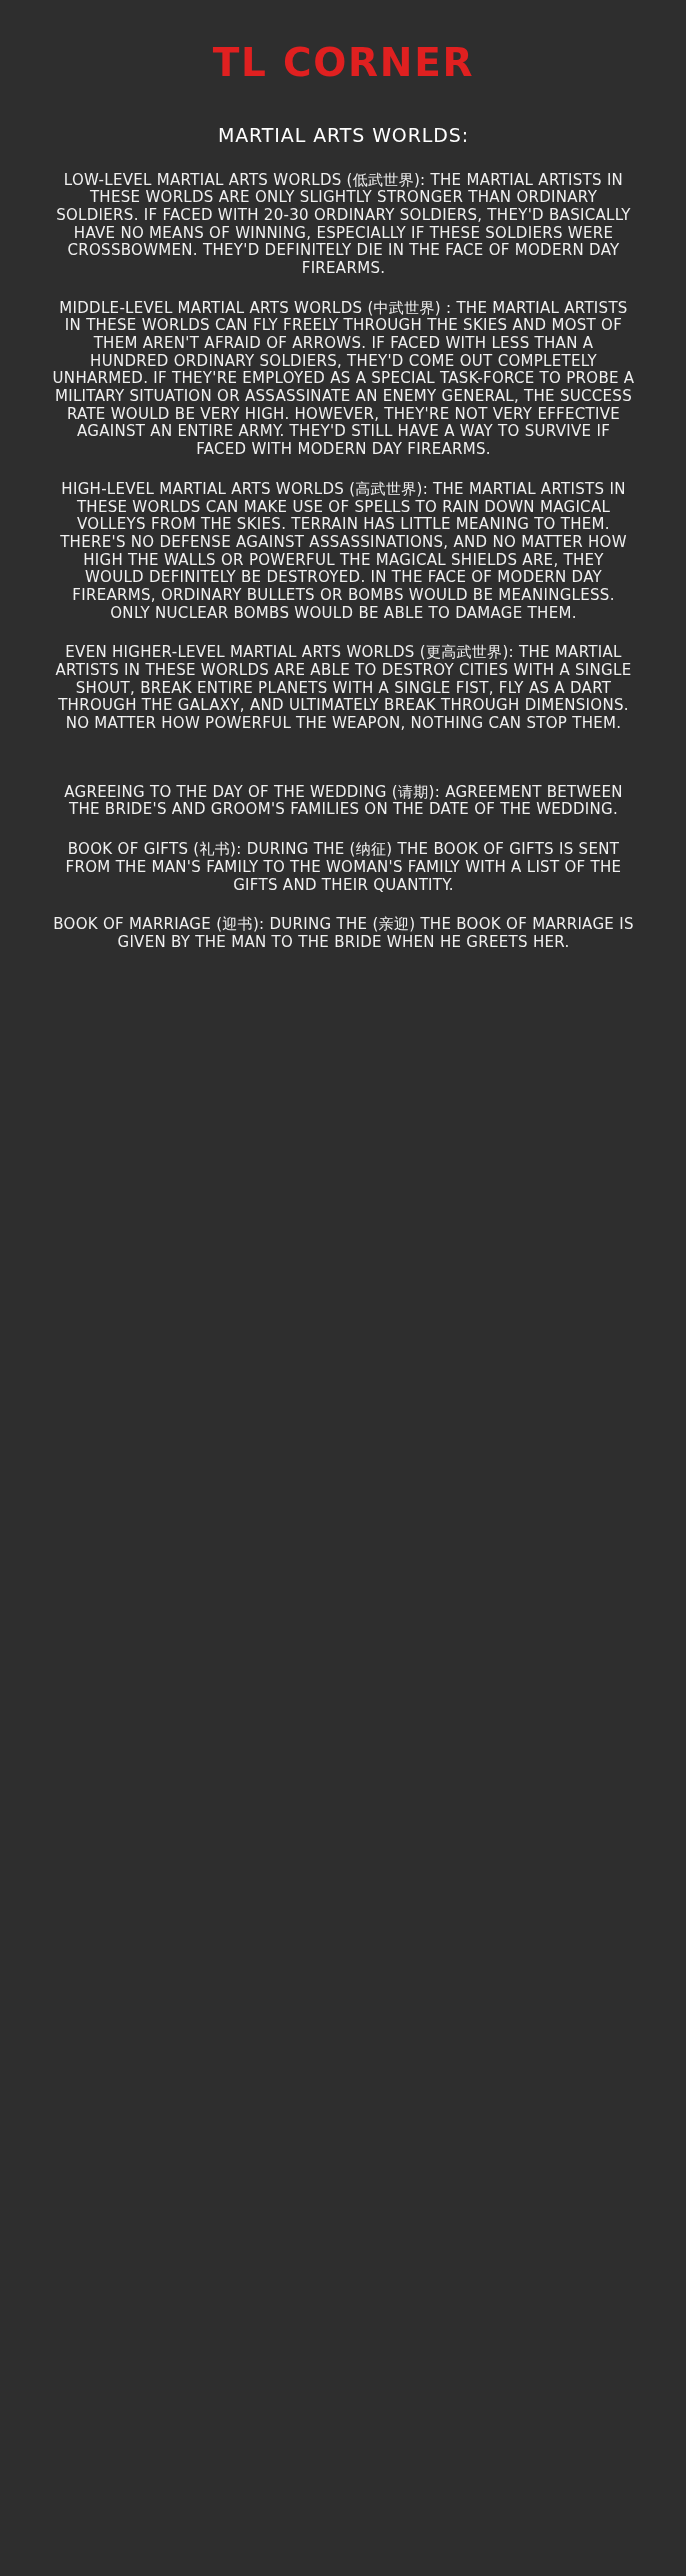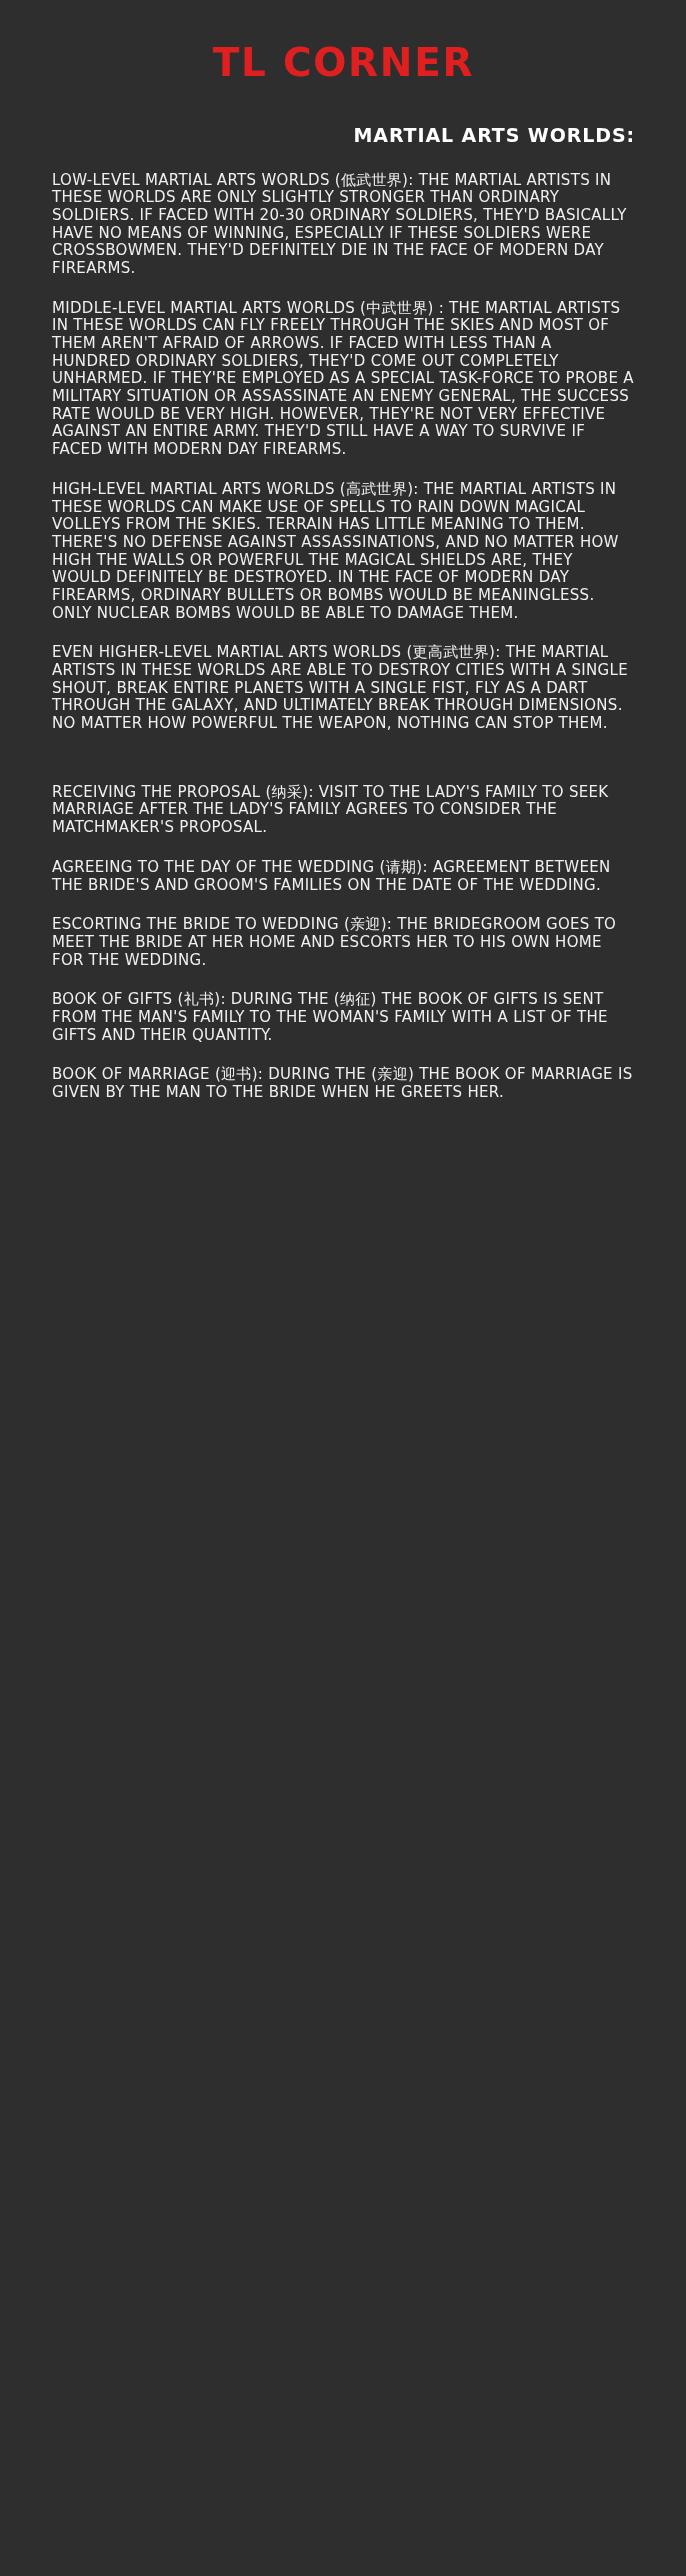--- a/index.html
+++ b/index.html
@@ -25,33 +25,34 @@
     text-align: center;
     color: #e02020;
     font-size: 39px;
     font-weight: bold;
     letter-spacing: 1.7px;
     font-family: "DejaVu Sans", sans-serif;
     margin: 15.5px 0 39px 0;
     text-transform: uppercase;
   }
   .section-heading {
-    text-align: right;
+    text-align: center;
     font-size: 19px;
-    font-weight: bold;
+    font-weight: normal;
     letter-spacing: 0.9px;
     margin: 20.6px 0 26px 0;
     text-transform: uppercase;
     color: #ffffff;
   }
   .entry {
     margin: 0 0 22px 0;
   }
   .entry p {
     margin: 0;
+    text-align: center;
     font-size: 15px;
     line-height: 1.18;
     letter-spacing: 0.3px;
     text-transform: uppercase;
     color: #f0f0f0;
   }
   .spacer-lg {
     height: 29px;
   }
 </style>
@@ -76,34 +77,28 @@
     <p>HIGH-LEVEL MARTIAL ARTS WORLDS (高武世界): THE MARTIAL ARTISTS IN THESE WORLDS CAN MAKE USE OF SPELLS TO RAIN DOWN MAGICAL VOLLEYS FROM THE SKIES. TERRAIN HAS LITTLE MEANING TO THEM. THERE'S NO DEFENSE AGAINST ASSASSINATIONS, AND NO MATTER HOW HIGH THE WALLS OR POWERFUL THE MAGICAL SHIELDS ARE, THEY WOULD DEFINITELY BE DESTROYED. IN THE FACE OF MODERN DAY FIREARMS, ORDINARY BULLETS OR BOMBS WOULD BE MEANINGLESS. ONLY NUCLEAR BOMBS WOULD BE ABLE TO DAMAGE THEM.</p>
   </div>
 
   <div class="entry">
     <p>EVEN HIGHER-LEVEL MARTIAL ARTS WORLDS (更高武世界): THE MARTIAL ARTISTS IN THESE WORLDS ARE ABLE TO DESTROY CITIES WITH A SINGLE SHOUT, BREAK ENTIRE PLANETS WITH A SINGLE FIST, FLY AS A DART THROUGH THE GALAXY, AND ULTIMATELY BREAK THROUGH DIMENSIONS. NO MATTER HOW POWERFUL THE WEAPON, NOTHING CAN STOP THEM.</p>
   </div>
 
   <div class="spacer-lg"></div>
 
 
-  <div class="entry">
-    <p>RECEIVING THE PROPOSAL (纳采): VISIT TO THE LADY'S FAMILY TO SEEK MARRIAGE AFTER THE LADY'S FAMILY AGREES TO CONSIDER THE MATCHMAKER'S PROPOSAL.</p>
-  </div>
 
 
 
 
   <div class="entry">
     <p>AGREEING TO THE DAY OF THE WEDDING (请期): AGREEMENT BETWEEN THE BRIDE'S AND GROOM'S FAMILIES ON THE DATE OF THE WEDDING.</p>
   </div>
 
-  <div class="entry">
-    <p>ESCORTING THE BRIDE TO WEDDING (亲迎): THE BRIDEGROOM GOES TO MEET THE BRIDE AT HER HOME AND ESCORTS HER TO HIS OWN HOME FOR THE WEDDING.</p>
-  </div>
 
 
   <div class="entry">
     <p>BOOK OF GIFTS (礼书): DURING THE (纳征) THE BOOK OF GIFTS IS SENT FROM THE MAN'S FAMILY TO THE WOMAN'S FAMILY WITH A LIST OF THE GIFTS AND THEIR QUANTITY.</p>
   </div>
 
   <div class="entry">
     <p>BOOK OF MARRIAGE (迎书): DURING THE (亲迎) THE BOOK OF MARRIAGE IS GIVEN BY THE MAN TO THE BRIDE WHEN HE GREETS HER.</p>
   </div>
 

